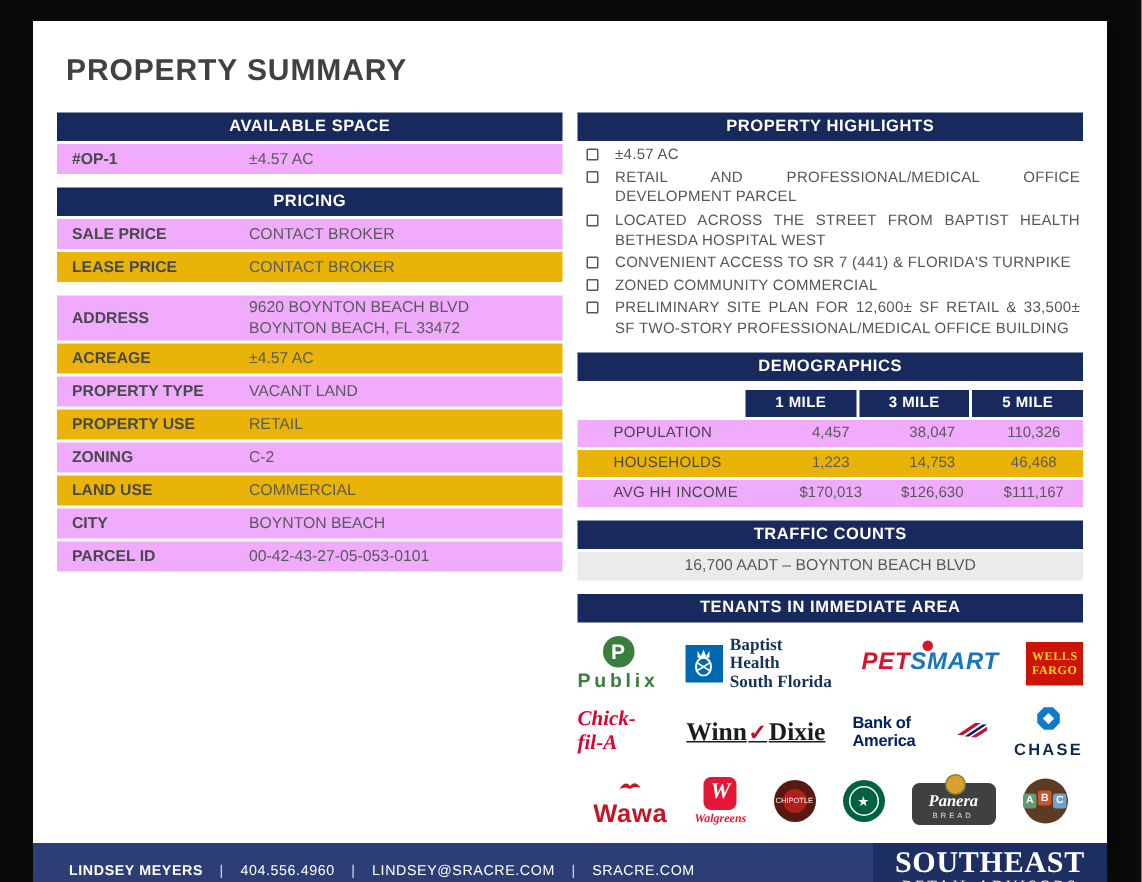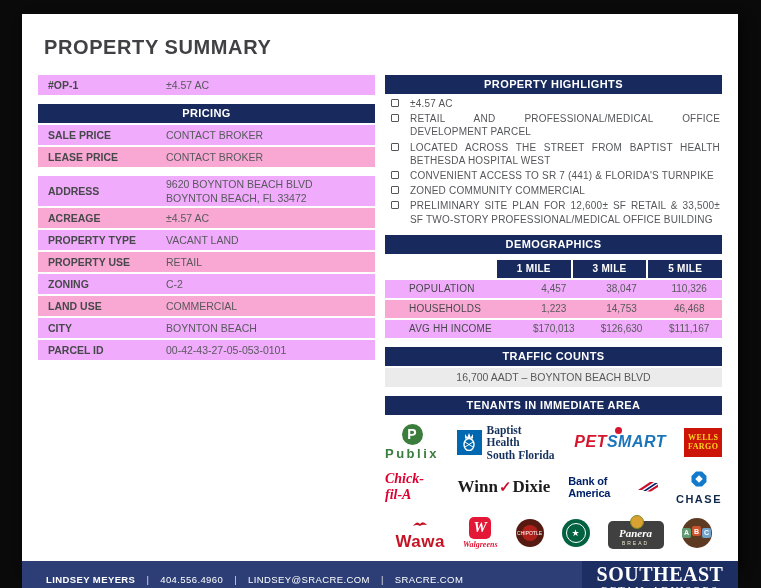--- a/index.html
+++ b/index.html
@@ -23,21 +23,21 @@
   section{margin-bottom:9px;}
   .section-header{
     background:#18295e;color:#ffffff;text-align:center;font-weight:bold;
     font-size:11px;height:19px;line-height:19px;letter-spacing:.4px;margin-bottom:2px;
   }
   
   .kv-row{display:flex;align-items:center;margin-bottom:2px;font-size:10.5px;min-height:18px;padding:1px 0;}
   .kv-row .lbl{width:118px;padding-left:10px;font-weight:bold;color:#47484a;flex:0 0 auto;}
   .kv-row .val{flex:1;color:#58595b;white-space:pre-line;line-height:1.35;}
   .row-odd{background:#f0abfc;}
-  .row-even{background:#f9a8d4;}
+  .row-even{background:#eab308;}
   
   .hl-list{margin:3px 0 0 0;padding:0;list-style:none;font-size:10px;color:#55565a;}
   .hl-item{display:flex;margin-bottom:2px;line-height:1.32;}
   .hl-bullet{flex:0 0 auto;width:6px;height:6px;border:1.4px solid #55565a;border-radius:1px;margin:2px 11px 0 6px;}
   .hl-text{flex:1;text-align:justify;letter-spacing:.2px;padding-right:2px;}
   
   .demo-table{margin-top:6px;}
   .demo-row{display:flex;gap:2px;margin-bottom:2px;font-size:10px;}
   .demo-label{width:110px;flex:0 0 auto;display:flex;align-items:center;padding-left:24px;color:#47484a;letter-spacing:.2px;}
   .demo-cell{flex:1;text-align:center;line-height:18px;color:#58595b;}
@@ -53,21 +53,21 @@
   .baptist{flex-direction:row;gap:5px;}
   .bh-icon{width:25px;height:25px;background:#0067b1;display:flex;align-items:center;justify-content:center;}
   .bh-text{font-family:"Liberation Serif",serif;color:#16325c;font-size:11.5px;font-weight:bold;line-height:1.08;}
   .petsmart{flex-direction:row;position:relative;align-items:baseline;}
   .ps-pet{color:#d6152c;font-weight:bold;font-style:italic;font-size:16px;letter-spacing:.5px;}
   .ps-smart{color:#1b75bb;font-weight:bold;font-style:italic;font-size:16px;letter-spacing:.5px;}
   .ps-ball{position:absolute;left:44%;top:-6px;width:7px;height:7px;background:#d6152c;border-radius:50%;}
   .wf-box{background:#cd1409;color:#ffd520;font-family:"Liberation Serif",serif;font-weight:bold;
     text-align:center;font-size:8px;line-height:1.2;padding:5px 4px;letter-spacing:.4px;width:30px;}
   .cfa{color:#dd0031;font-family:"Liberation Serif",serif;font-style:italic;font-weight:bold;font-size:14px;}
-  .winndixie{flex-direction:row;font-family:"Liberation Serif",serif;color:#1c1c1c;font-size:17px;font-weight:bold;align-items:baseline;}
+  .winndixie{flex-direction:row;font-family:"Liberation Serif",serif;color:#1c1c1c;font-size:17px;font-weight:bold;align-items:baseline;text-decoration:underline;}
   .wd-check{color:#c8102e;font-size:15px;margin:0 1px;}
   .boa{flex-direction:row;gap:4px;align-items:center;}
   .boa-text{color:#012169;font-weight:bold;font-size:11px;letter-spacing:-.2px;}
   .chase-text{color:#10294a;font-weight:bold;font-size:11px;letter-spacing:1.5px;margin-top:1px;}
   .wawa-text{color:#c41425;font-weight:bold;font-size:17px;letter-spacing:.5px;}
   .wg-box{width:22px;height:22px;background:#e31837;border-radius:5px;color:#fff;
     font-family:"Liberation Serif",serif;font-style:italic;font-weight:bold;font-size:15px;
     display:flex;align-items:center;justify-content:center;}
   .wg-script{color:#e31837;font-family:"Liberation Serif",serif;font-style:italic;font-size:8px;font-weight:bold;margin-top:1px;}
   .chipotle-outer{width:28px;height:28px;border-radius:50%;background:#561a10;display:flex;align-items:center;justify-content:center;}
@@ -97,20 +97,21 @@
 
 <div class="page">
   <div class="content">
     <div class="title">PROPERTY SUMMARY</div>
 
     <div class="columns">
 
       <div class="col">
 
         <section>
+          <div class="section-header">AVAILABLE SPACE</div>
           <div class="kv-row row-odd">
             <span class="lbl">#OP-1</span>
             <span class="val">±4.57 AC</span>
           </div>
         </section>
 
         <section>
           <div class="section-header">PRICING</div>
           <div class="kv-row row-odd">
             <span class="lbl">SALE PRICE</span>

